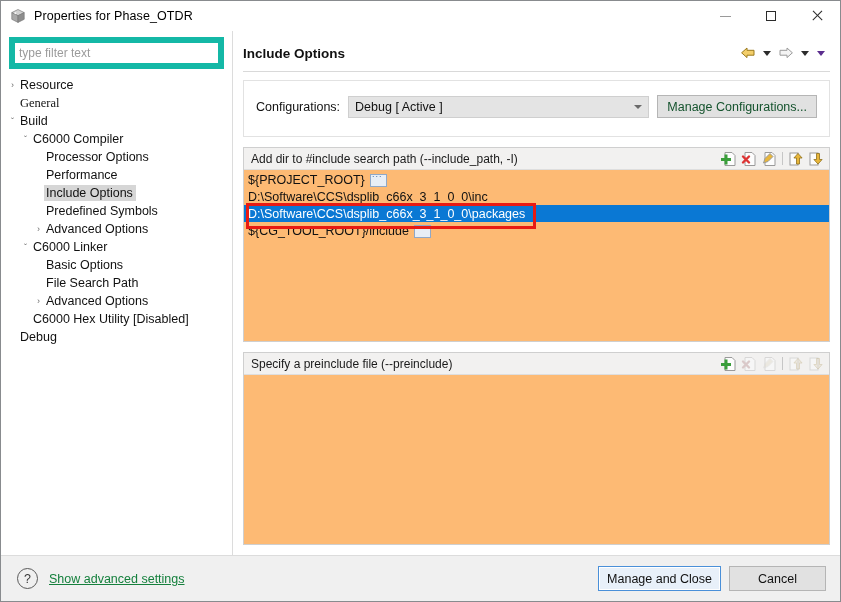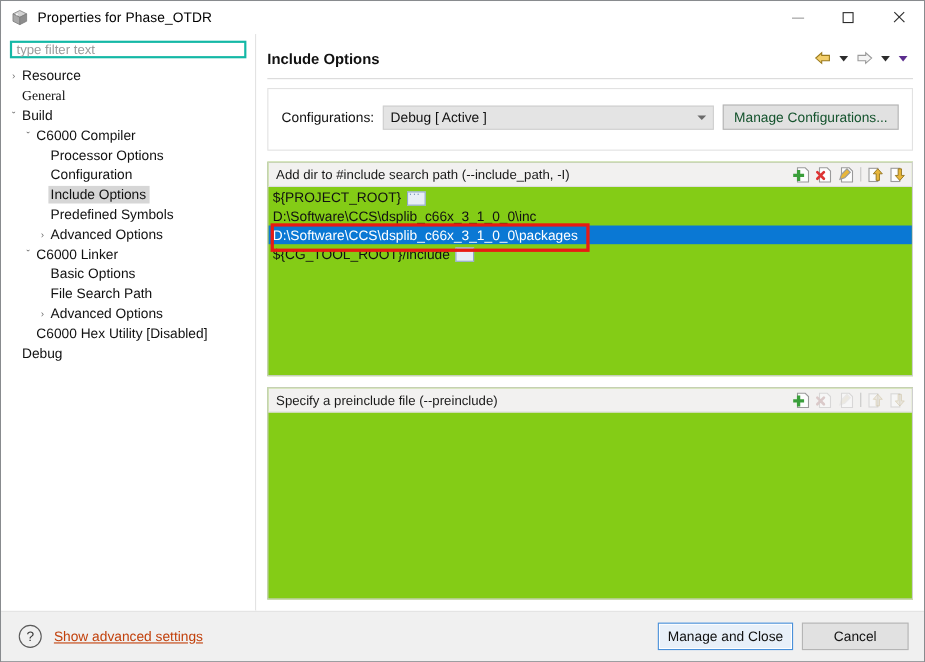--- a/index.html
+++ b/index.html
@@ -99,22 +99,22 @@
     flex: 0 0 232px;
     background: #ffffff;
     border-right: 1px solid #dcdcdc;
     display: flex;
     flex-direction: column;
     padding: 0;
     box-sizing: border-box;
   }
   .filter-box {
     margin: 6px 8px 5px 8px;
-    height: 16px;
-    border: 2px solid #14b8a6;
+    height: 32px;
+    border: 6px solid #14b8a6;
     background: #ffffff;
     display: flex;
     align-items: center;
     padding: 0 4px;
     box-sizing: border-box;
   }
   .filter-box input {
     border: 0;
     outline: 0;
     font-family: "Liberation Sans", sans-serif;
@@ -259,21 +259,21 @@
     box-sizing: border-box;
     white-space: nowrap;
     display: flex;
     align-items: center;
     justify-content: center;
   }
 
   
   .list-panel {
     border: 1px solid #cfcfcf;
-    background: #84cc16;
+    background: #fdba74;
     margin-top: 10px;
     display: flex;
     flex-direction: column;
     box-sizing: border-box;
     min-height: 0;
   }
   .list-panel.main-list { height: 195px; flex: 0 0 195px; }
   .list-panel.preinclude-list { flex: 1 1 auto; margin-bottom: 10px; }
 
   .list-head {
@@ -372,21 +372,21 @@
     border-radius: 50%;
     color: #3a3a3a;
     font-size: 12.5px;
     display: flex;
     align-items: center;
     justify-content: center;
     flex: 0 0 auto;
   }
   .adv-link {
     margin-left: 11px;
-    color: #c2410c;
+    color: #15803d;
     font-size: 12.5px;
     text-decoration: underline;
   }
   .footer-btns {
     margin-left: auto;
     display: flex;
     gap: 8px;
   }
   .btn-footer {
     height: 25px;
@@ -456,21 +456,21 @@
           <div class="tree-item" style="padding-left: 19px;">
             <span class="arrow">ˇ</span>
             <span class="tree-label">C6000 Compiler</span>
           </div>
           <div class="tree-item" style="padding-left: 32px;">
             <span class="arrow"></span>
             <span class="tree-label">Processor Options</span>
           </div>
           <div class="tree-item" style="padding-left: 32px;">
             <span class="arrow"></span>
-            <span class="tree-label">Configuration</span>
+            <span class="tree-label">Performance</span>
           </div>
           <div class="tree-item selected" style="padding-left: 32px;">
             <span class="arrow"></span>
             <span class="tree-label">Include Options</span>
           </div>
           <div class="tree-item" style="padding-left: 32px;">
             <span class="arrow"></span>
             <span class="tree-label">Predefined Symbols</span>
           </div>
           <div class="tree-item" style="padding-left: 32px;">

